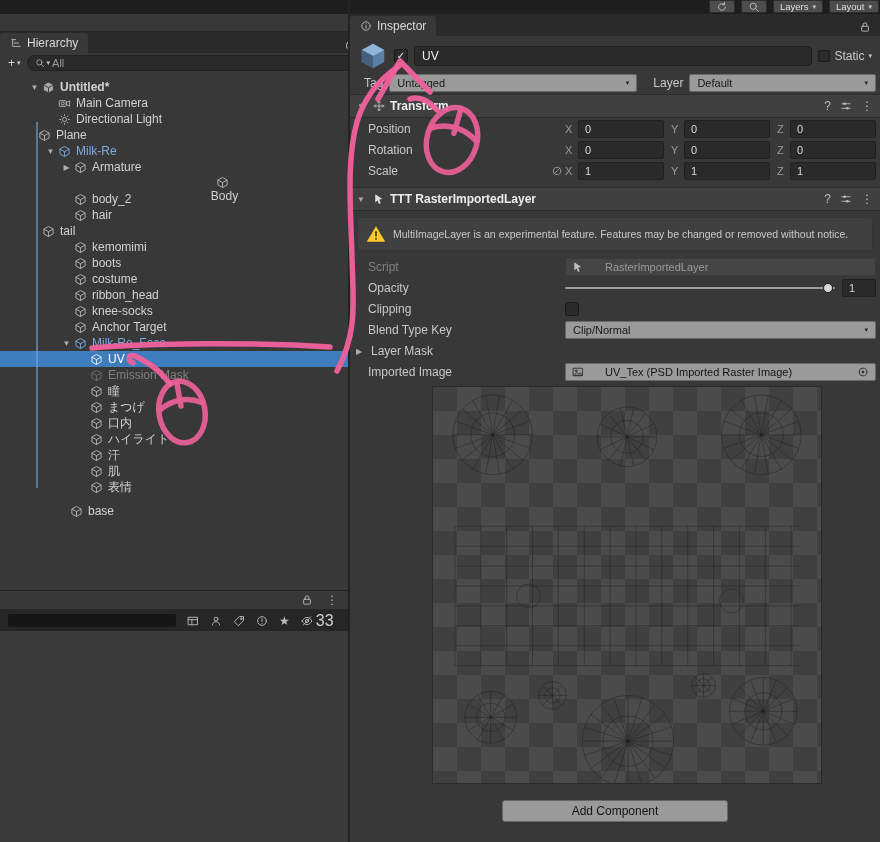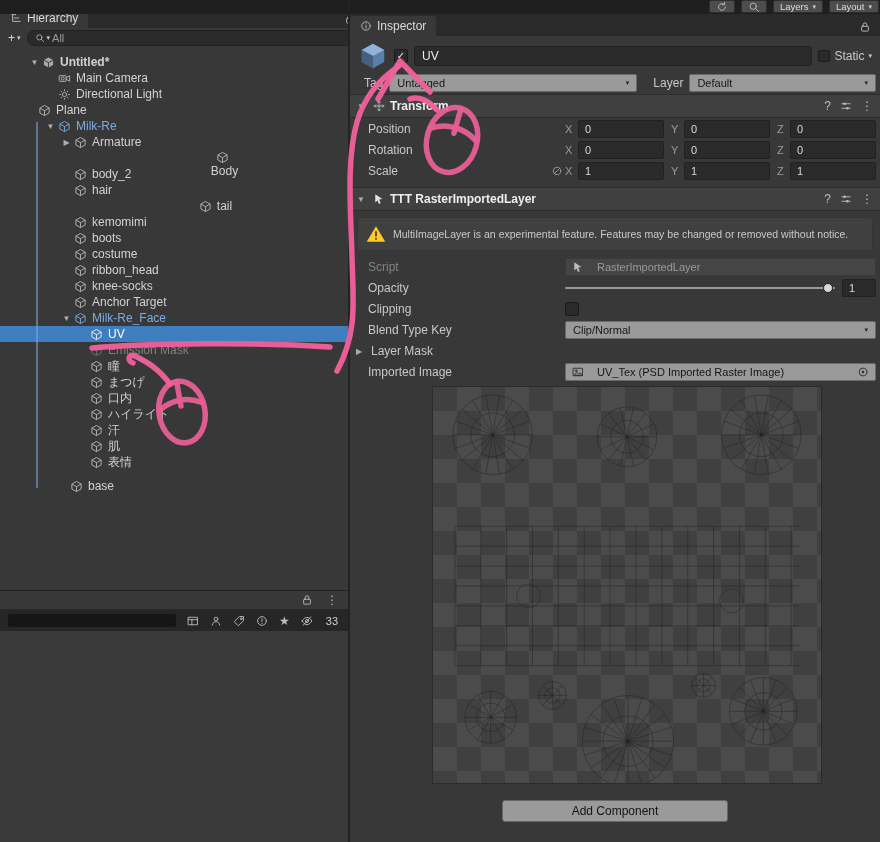--- a/index.html
+++ b/index.html
@@ -13,21 +13,21 @@
   
   .topbar { position:absolute; left:0; top:0; width:880px; height:14px; background:#1E1E1E;
             display:flex; justify-content:flex-end; align-items:flex-start; gap:6px; padding-right:1px; z-index:2;}
   .tb-btn { height:13px; background:#4D4D4D; border:1px solid #2e2e2e; border-radius:2px;
             color:#DDD; font-size:9.5px; display:flex; align-items:center; padding:0 6px; gap:4px; }
   .tb-btn svg { width:9px; height:9px; }
   .tb-caret { font-size:7px; color:#CCC; }
 
   
   .vdiv { position:absolute; left:348px; top:0; width:2px; height:842px; background:#232323; z-index:3;}
-  .panel-left  { position:absolute; left:0; top:6px; width:389px; height:576px; background:#383838; overflow:hidden; }
+  .panel-left  { position:absolute; left:0; top:31px; width:389px; height:576px; background:#383838; overflow:hidden; }
   .panel-right { position:absolute; left:350px; top:14px; width:530px; height:828px; background:#383838; overflow:hidden; }
 
   .tabbar { height:22px; background:#2A2A2A; display:flex; align-items:flex-end; }
   .tab { height:20px; background:#383838; display:flex; align-items:center; gap:5px; padding:0 10px;
          border-radius:3px 3px 0 0; font-size:12px; color:#DADADA; }
   .tab svg { width:11px; height:11px; }
   .tabbar-right { margin-left:auto; display:flex; align-items:center; gap:12px; padding:0 9px 3px 0; color:#BDBDBD; }
   .glyph-btn { font-size:12px; line-height:1; color:#BDBDBD; }
   .micon svg * { fill:none; stroke:currentColor; stroke-width:1.2; stroke-linejoin:round; stroke-linecap:round; }
   .micon svg .fill { fill:currentColor; stroke:none; }
@@ -64,21 +64,21 @@
   .row-end { margin-left:auto; margin-right:8px; color:#C2C2C2; font-size:12px; }
   .prefab-line { position:absolute; left:36px; top:122px; width:2px; height:366px; background:var(--prefab-blue); opacity:.55; z-index:4; }
 
   
   .mini-head { position:absolute; left:0; top:590px; width:348px; height:20px; background:#383838;
                border-top:1px solid #232323; border-bottom:1px solid #282828;
                display:flex; align-items:center; justify-content:flex-end; gap:13px; padding-right:10px; z-index:2;}
   .mini-toolbar { position:absolute; left:0; top:610px; width:348px; height:21px; background:#262626;
                   display:flex; align-items:center; gap:11px; padding:0 8px; z-index:2;}
   .mini-filter { width:168px; height:13px; background:#161616; border-radius:2px; }
-  .mini-count { display:flex; align-items:center; gap:13px; color:#CFCFCF; font-size:11px; }
+  .mini-count { display:flex; align-items:center; gap:3px; color:#CFCFCF; font-size:16px; }
   .left-empty { position:absolute; left:0; top:631px; width:348px; height:211px; background:#3A3A3A; }
 
   
   .insp-body { padding-top:4px; }
   .insp-header-row { display:flex; align-items:center; padding:4px 8px 4px 8px; gap:6px; height:32px; }
   .big-cube { width:30px; height:30px; flex:none; }
   .cb { width:14px; height:14px; flex:none; background:#2A2A2A; border:1px solid #1B1B1B; border-radius:2px;
         display:flex; align-items:center; justify-content:center; color:#ECECEC; font-size:10px; line-height:1; }
   .cb.small { width:12px; height:12px; }
   .namefield { flex:1; height:20px; background:#2A2A2A; border:1px solid #212121; border-radius:3px;
@@ -107,21 +107,21 @@
   .axletter { width:13px; color:#9A9A9A; font-size:11px; flex:none; }
   .axfield { flex:1; height:18px; background:#2A2A2A; border:1px solid #212121; border-radius:2px;
              color:#D8D8D8; font-size:11px; display:flex; align-items:center; padding:0 6px; }
   .link-icon { position:absolute; right:2px; color:#9A9A9A; }
 
   .warnbox { margin:6px 7px; height:34px; background:#404040; border-radius:3px; border:1px solid #353535;
              display:flex; align-items:center; gap:7px; padding:0 8px; }
   .warnbox svg { width:20px; height:18px; flex:none; }
   .warntext { font-size:10.5px; color:#C9C9C9; white-space:nowrap; overflow:hidden; }
 
-  .objfield { flex:1; height:18px; border-radius:2px; display:flex; align-items:center; gap:13px; padding:0 6px; font-size:11px; min-width:0; }
+  .objfield { flex:1; height:18px; border-radius:2px; display:flex; align-items:center; gap:21px; padding:0 6px; font-size:11px; min-width:0; }
   .objfield.light { background:var(--popup-light); border:1px solid #6A6A6A; color:#161616; }
   .objfield.dim { background:#454545; border:1px solid #3A3A3A; color:#9A9A9A; }
   .objfield .picker { margin-left:auto; flex:none; }
   .objfield.light .micon { color:#2E2E2E; }
   .objtext { overflow:hidden; text-overflow:ellipsis; white-space:nowrap; }
 
   .slider { position:relative; flex:1; height:14px; margin-right:7px; }
   .slider .track { position:absolute; left:0; right:0; top:6px; height:2px; background:#9A9A9A; border-radius:1px; }
   .slider .handle { position:absolute; right:2px; top:2px; width:10px; height:10px; border-radius:50%;
                     background:#D8D8D8; border:1px solid #202020; }
@@ -306,21 +306,21 @@
         <div class="tree-row" style="padding-left: 60px;">
           <span class="fold"></span>
           <span class="ticon cube">
             <svg viewBox="0 0 16 16">
               <path d="M8 1.8 13.7 5v6L8 14.2 2.3 11V5Z"></path>
               <path d="M2.3 5 8 8.2 13.7 5M8 8.2v6"></path>
             </svg>
           </span>
           <span class="tlabel">hair</span>
         </div>
-        <div class="tree-row" style="padding-left: 28px; justify-content: center;">
+        <div class="tree-row" style="padding-left: 28px;">
           <span class="fold"></span>
           <span class="ticon cube">
             <svg viewBox="0 0 16 16">
               <path d="M8 1.8 13.7 5v6L8 14.2 2.3 11V5Z"></path>
               <path d="M2.3 5 8 8.2 13.7 5M8 8.2v6"></path>
             </svg>
           </span>
           <span class="tlabel">tail</span>
         </div>
         <div class="tree-row" style="padding-left: 60px;">

